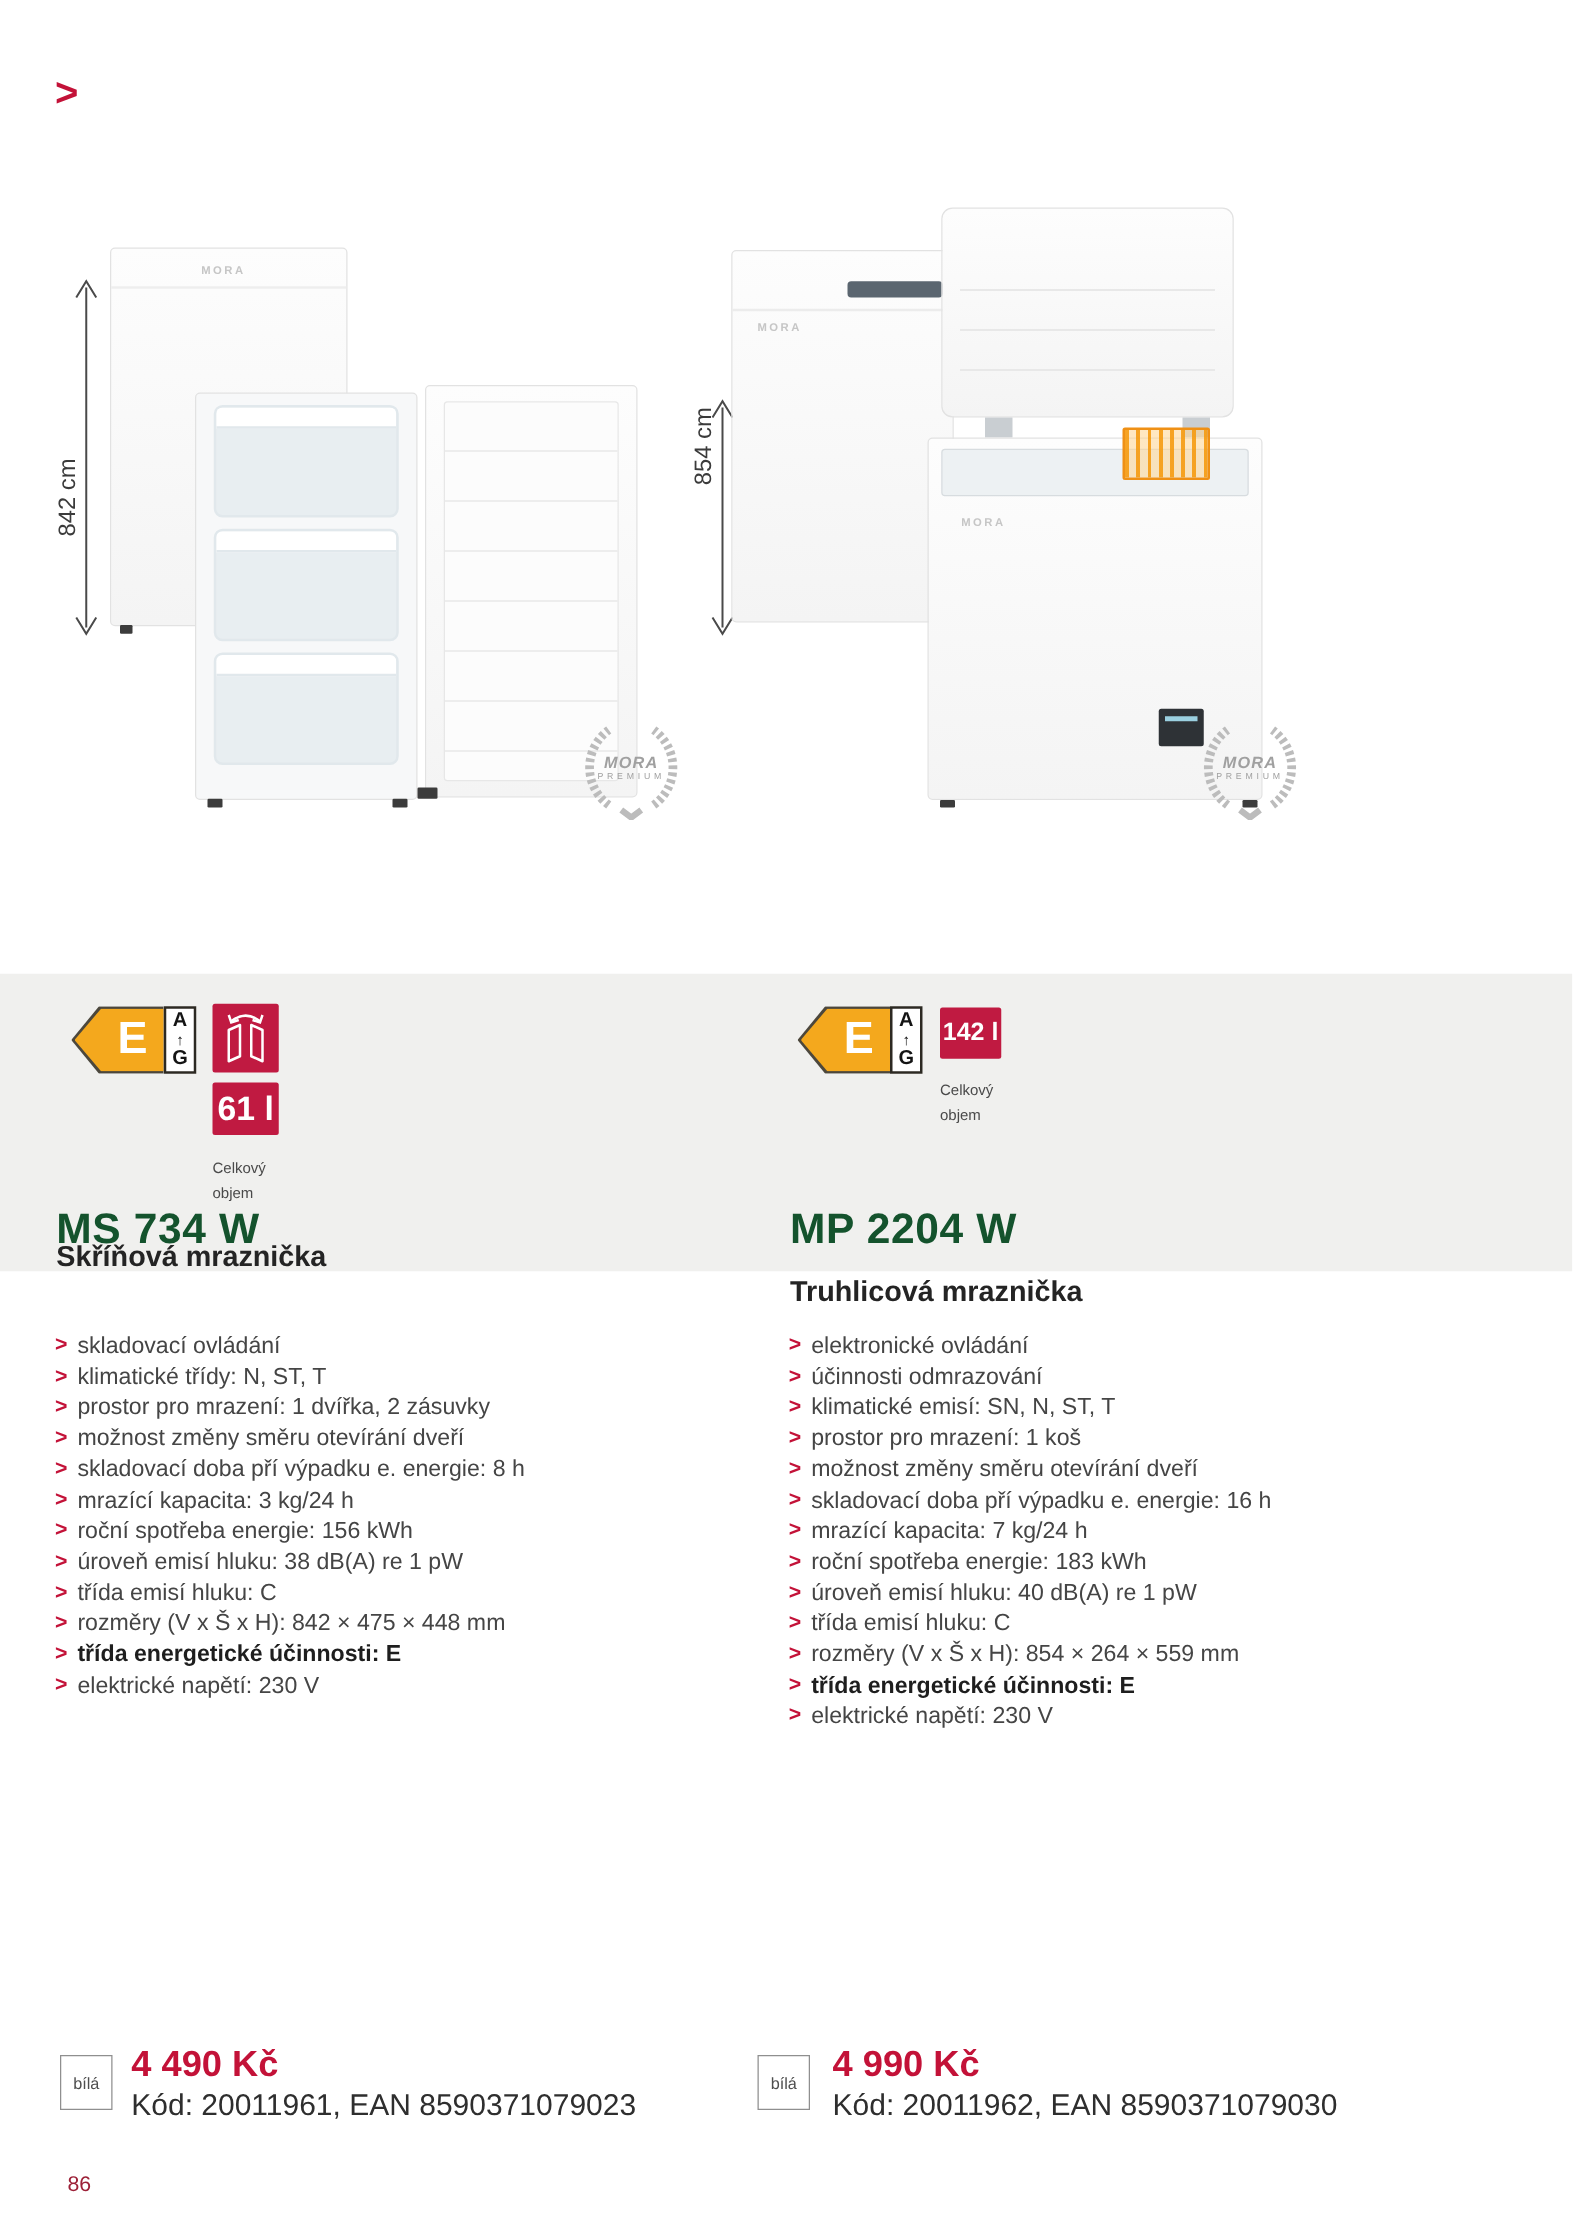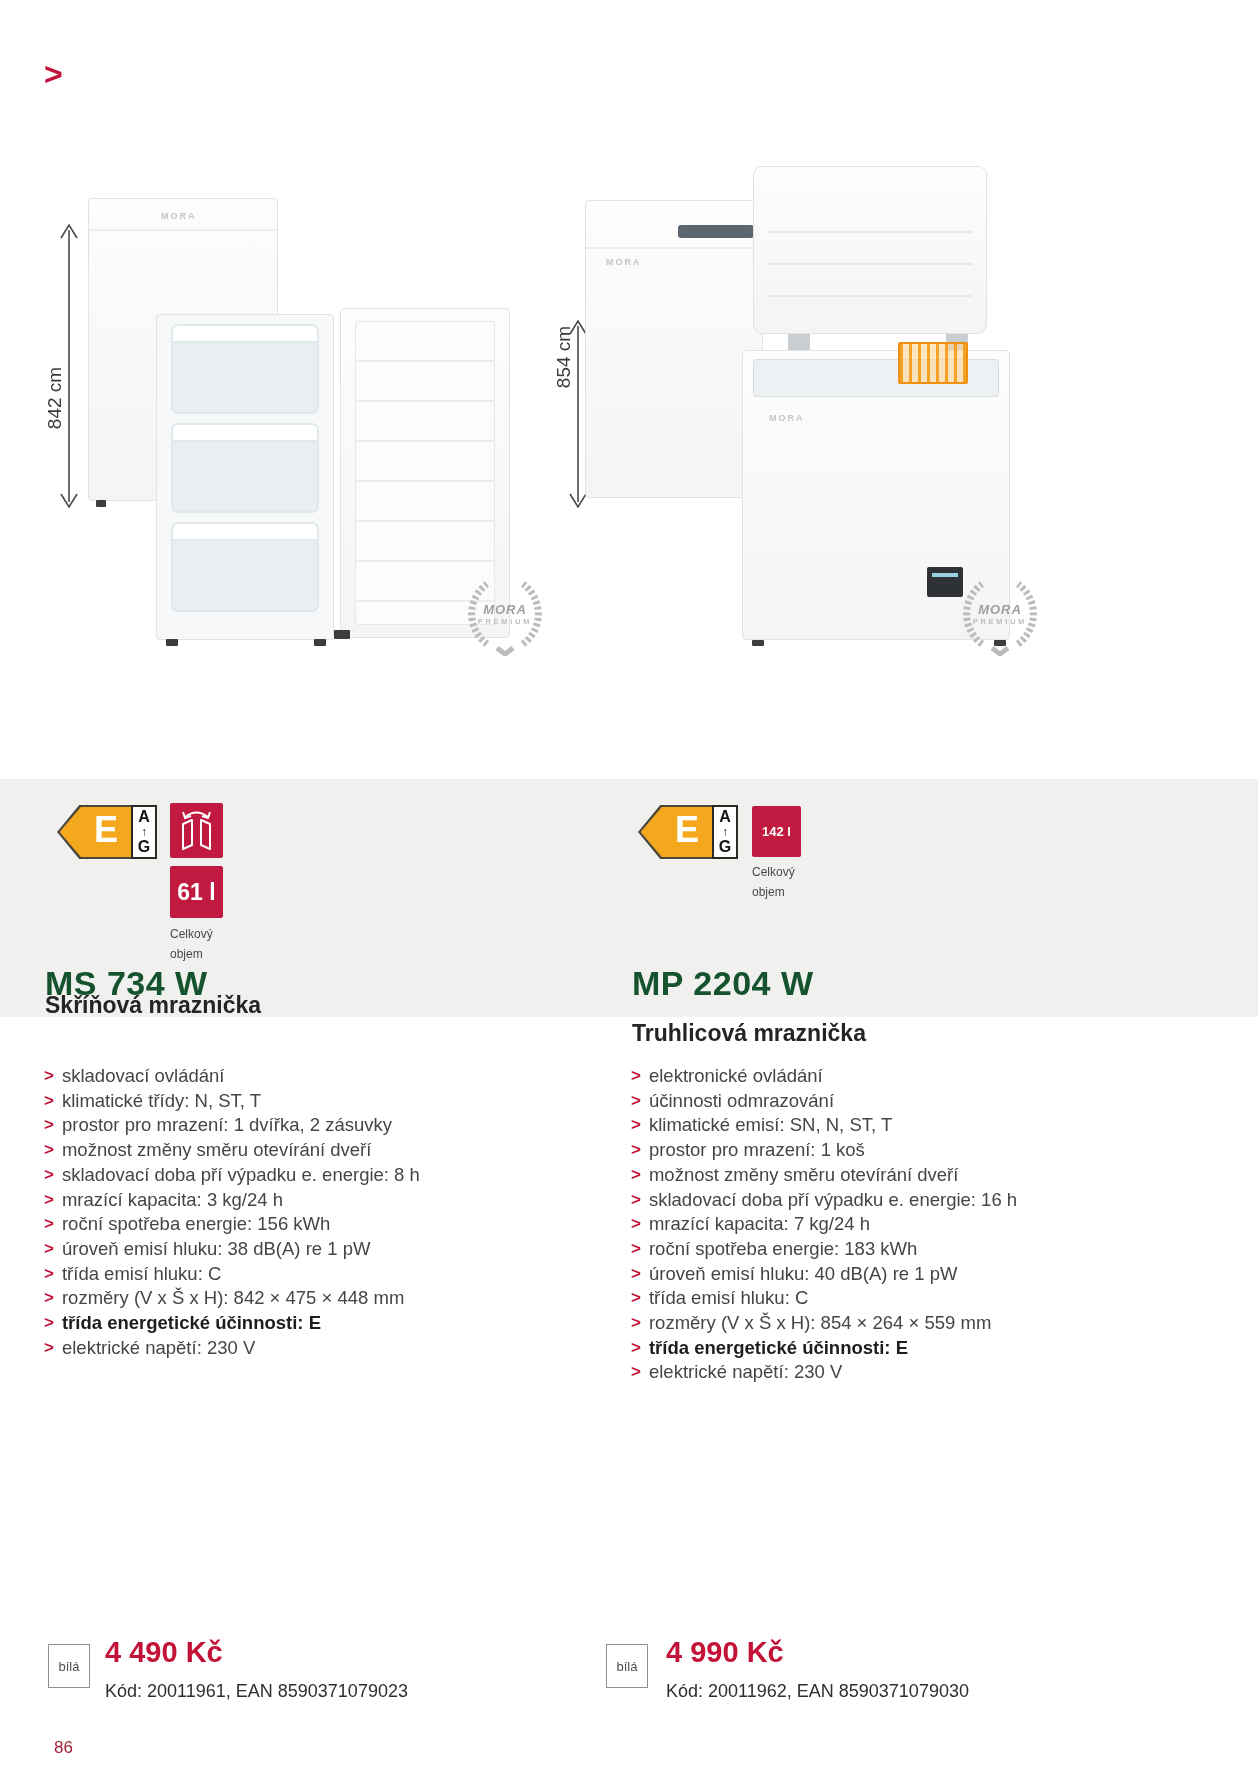--- a/index.html
+++ b/index.html
@@ -69,21 +69,21 @@
   ul.specs{position:absolute;list-style:none;margin:0;padding:0;}
   ul.specs li{display:flex;gap:8px;line-height:24.7px;font-size:18.5px;color:#454545;}
   ul.specs .blt{color:#c31238;font-weight:800;font-size:17px;}
   ul.specs li.bold .txt{font-weight:800;color:#1e1e1e;}
 
   
   .swatch{position:absolute;width:42px;height:44px;box-sizing:border-box;background:#fff;
           border:1.6px solid #8f8f8f;display:flex;align-items:center;justify-content:center;
           font-size:13px;color:#4e4e4e;}
   .price{position:absolute;color:#c31238;font-size:29px;font-weight:800;}
-  .code{position:absolute;color:#2e2e2e;font-size:18px;margin-top:10px;}
+  .code{position:absolute;color:#2e2e2e;font-size:24px;}
 
   .pagenum{position:absolute;left:54px;top:1738px;font-size:17px;color:#9c2037;}
 </style>
 </head>
 <body>
 
 <div class="page">
 
   <div class="section-title">
     <span class="chev">&gt;</span>
@@ -188,40 +188,40 @@
   <div class="redsq" style="left:170px;top:803px;width:53px;height:55px">
     <svg width="53" height="55" viewBox="0 0 53 55">
       <path d="M15 14 Q26.5 5 38 14" fill="none" stroke="#fff" stroke-width="2"></path>
       <path d="M13 9 L15 15 L21 13" fill="none" stroke="#fff" stroke-width="2"></path>
       <path d="M40 9 L38 15 L32 13" fill="none" stroke="#fff" stroke-width="2"></path>
       <path d="M13 21 L22 17 L22 42 L13 46 Z" fill="none" stroke="#fff" stroke-width="2" stroke-linejoin="round"></path>
       <path d="M40 21 L31 17 L31 42 L40 46 Z" fill="none" stroke="#fff" stroke-width="2" stroke-linejoin="round"></path>
     </svg>
   </div>
 
-  <div class="redsq" style="left:170px;top:866px;width:53px;height:52px;font-size:23px">61 l</div>
+  <div class="redsq" style="left:170px;top:866px;width:53px;height:42px;font-size:27px">61 l</div>
   <div class="cap" style="left:170px;top:924px">
     <div>Celkový</div>
     <div>objem</div>
   </div>
 
   <div class="energy" style="left:638px;top:805px">
     <div class="e-arrow-wrap">
       <div class="e-arrow-border"></div>
       <div class="e-arrow-fill"></div>
       <span class="e-letter">E</span>
     </div>
     <div class="ag-box">
       <span>A</span>
       <span class="up">↑</span>
       <span>G</span>
     </div>
   </div>
 
-  <div class="redsq" style="left:752px;top:806px;width:49px;height:51px;font-size:13px">142 l</div>
+  <div class="redsq" style="left:752px;top:806px;width:49px;height:41px;font-size:20px">142 l</div>
   <div class="cap" style="left:752px;top:862px">
     <div>Celkový</div>
     <div>objem</div>
   </div>
 
   <div class="model" style="left:45px;top:964px">MS 734 W</div>
   <div class="model" style="left:632px;top:964px">MP 2204 W</div>
 
   <div class="ptype" style="left:45px;top:992px">Skříňová mraznička</div>
   <div class="ptype" style="left:632px;top:1020px">Truhlicová mraznička</div>

